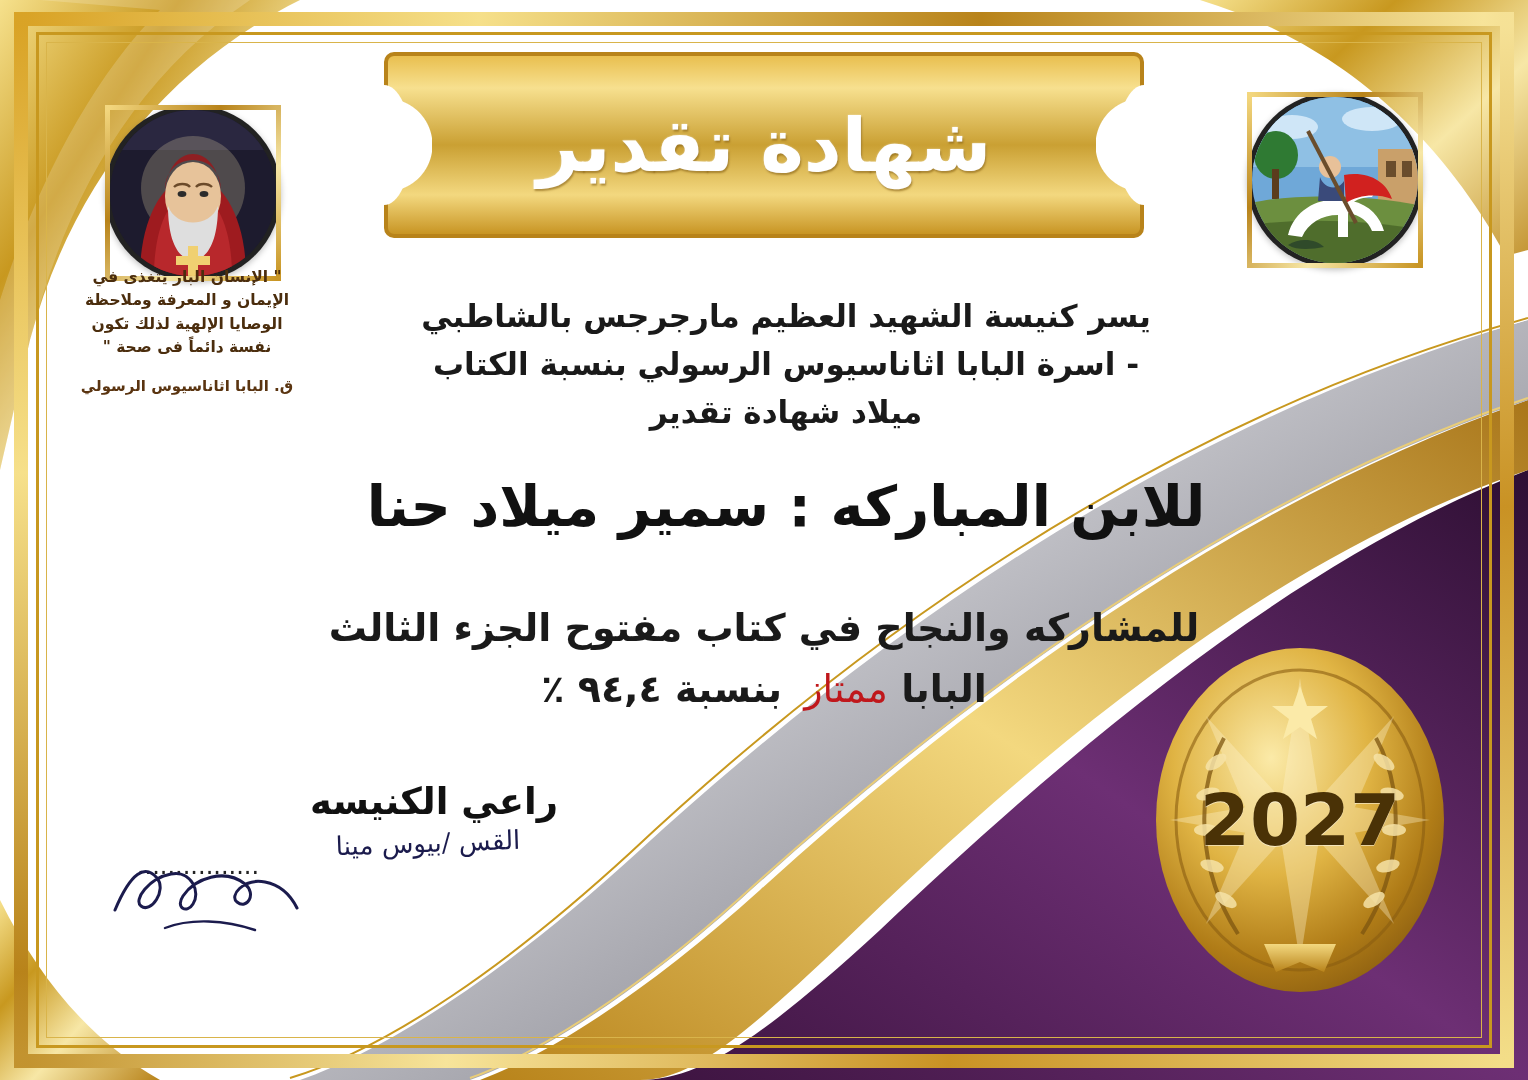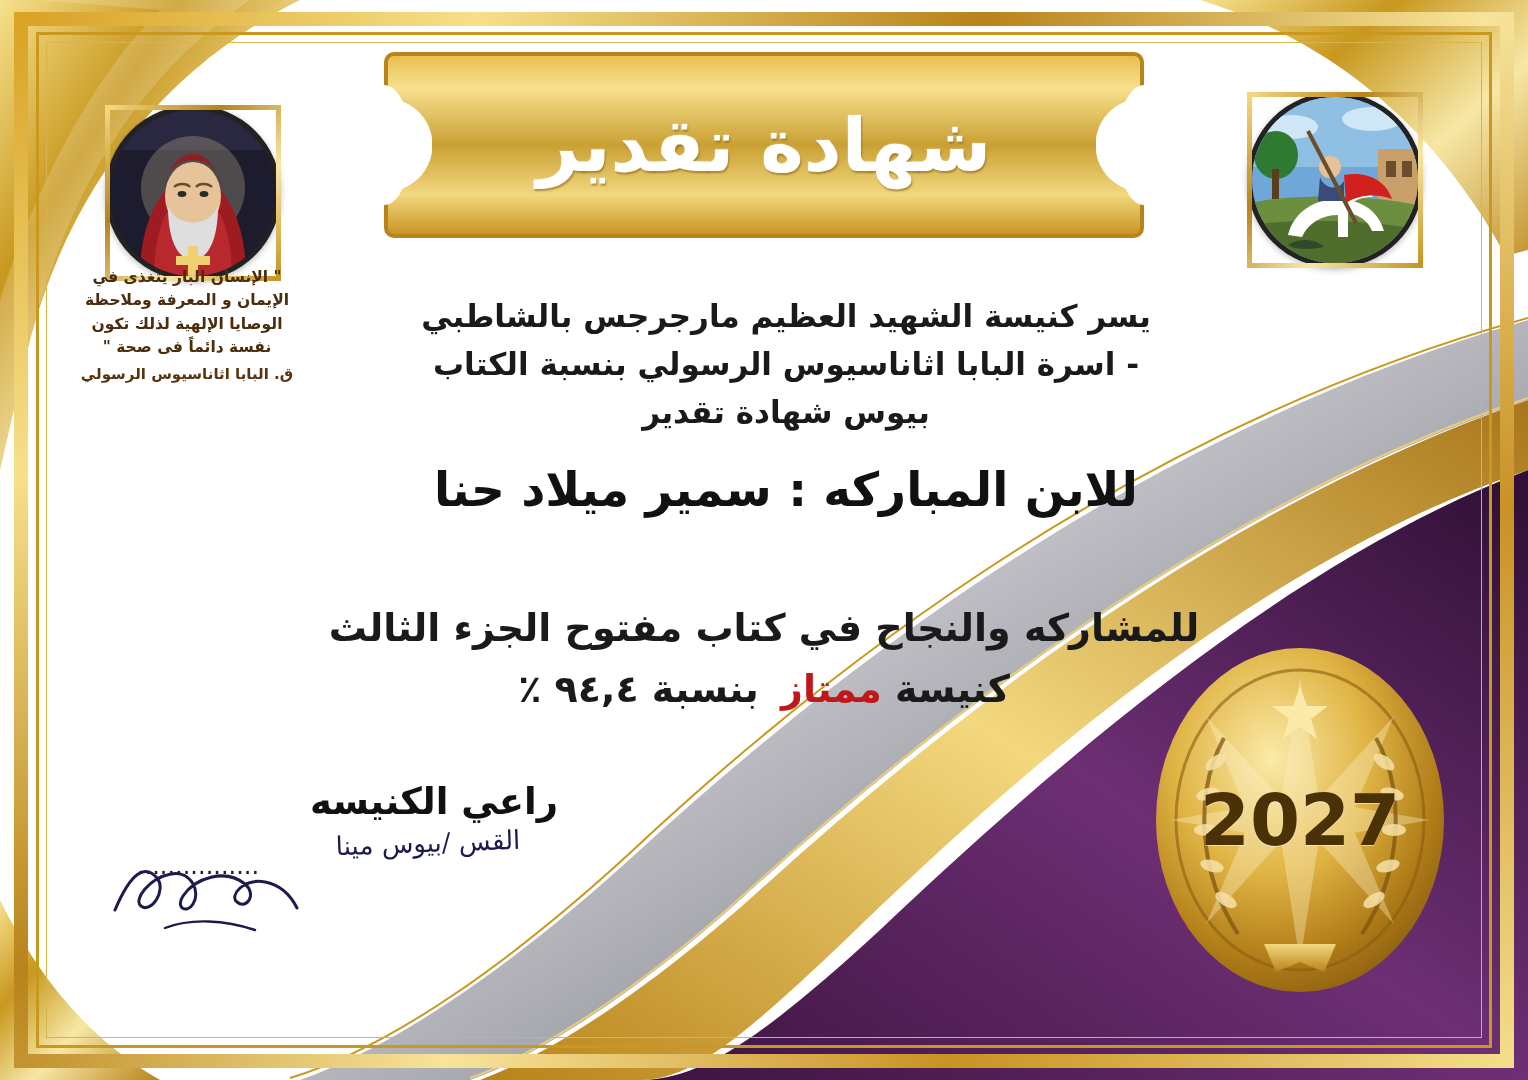--- a/index.html
+++ b/index.html
@@ -76,38 +76,38 @@
   }
   .photo.left{left:105px;top:105px;}
   .photo.right{right:105px;top:92px;}
 
   
   .quote{
     position:absolute;left:72px;top:266px;width:230px;
     text-align:center;direction:rtl;
     font-size:15.5px;line-height:1.5;font-weight:bold;color:#4b2d0d;
   }
-  .quote .src{display:block;margin-top:4px;color:#5a3410;font-size:15px;}
+  .quote .src{display:block;margin-top:16px;color:#5a3410;font-size:15px;}
 
   
   .body-block{
     position:absolute;left:0;right:0;top:292px;text-align:center;direction:rtl;padding-left:44px;
   }
   .line-lg{
     font-size:31px;line-height:1.55;color:#1a1a1a;font-weight:bold;
   }
   .name-line{
-    margin-top:26px;font-size:47px;font-weight:bold;color:#111;
+    margin-top:38px;font-size:56px;font-weight:bold;color:#111;
   }
   .name-line .value{color:#111;}
   .sub-block{
     position:absolute;left:0;right:0;top:598px;text-align:center;direction:rtl;
   }
   .line-md{font-size:38px;line-height:1.6;color:#1a1a1a;font-weight:bold;}
-  .grade{color:#c0171b;font-weight:bold;margin-left:9px;}
+  .grade{color:#c0171b;font-weight:normal;margin-left:9px;}
 
   
   .sig-label{
     position:absolute;right:970px;top:780px;width:340px;
     font-size:37px;font-weight:bold;color:#111;direction:rtl;
   }
   .sig-script{
     position:absolute;right:890px;top:828px;width:420px;text-align:center;
     font-family:"DejaVu Serif","Liberation Serif",serif;
     font-size:26px;color:#1b1b4d;direction:rtl;
@@ -253,31 +253,31 @@
   </div>
 
   <div class="quote">
     <span>" الإنسان البار يتغذى في الإيمان و المعرفة وملاحظة الوصايا الإلهية لذلك تكون نفسة دائماً فى صحة "</span>
     <span class="src">ق. البابا اثاناسيوس الرسولي</span>
   </div>
 
   <div class="body-block">
     <div class="line-lg">يسر كنيسة الشهيد العظيم مارجرجس بالشاطبي</div>
     <div class="line-lg">- اسرة البابا اثاناسيوس الرسولي بنسبة الكتاب</div>
-    <div class="line-lg">بيوس شهادة تقدير</div>
+    <div class="line-lg">ميلاد شهادة تقدير</div>
     <div class="name-line">
       <span>للابن المباركه :</span>
       <span class="value">سمير ميلاد حنا</span>
     </div>
   </div>
 
   <div class="sub-block">
     <div class="line-md">للمشاركه والنجاح في كتاب مفتوح الجزء الثالث</div>
     <div class="line-md">
-      <span>كنيسة</span>
+      <span>البابا</span>
       <span class="grade">ممتاز</span>
       <span>بنسبة ٩٤,٤ ٪</span>
     </div>
   </div>
 
   <div class="sig-label">راعي الكنيسه</div>
   <div class="sig-script">القس /بيوس مينا</div>
   <div class="sig-dots">................</div>
 
   <svg class="sig-scribble" viewBox="0 0 200 110">

